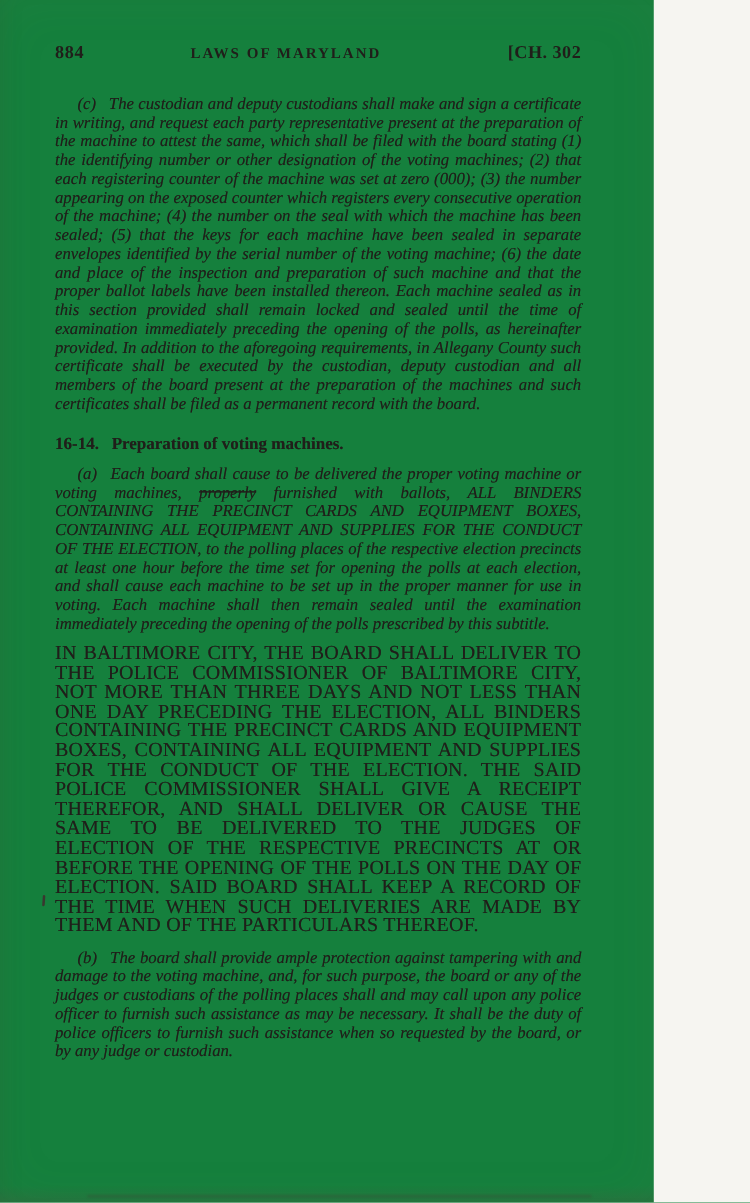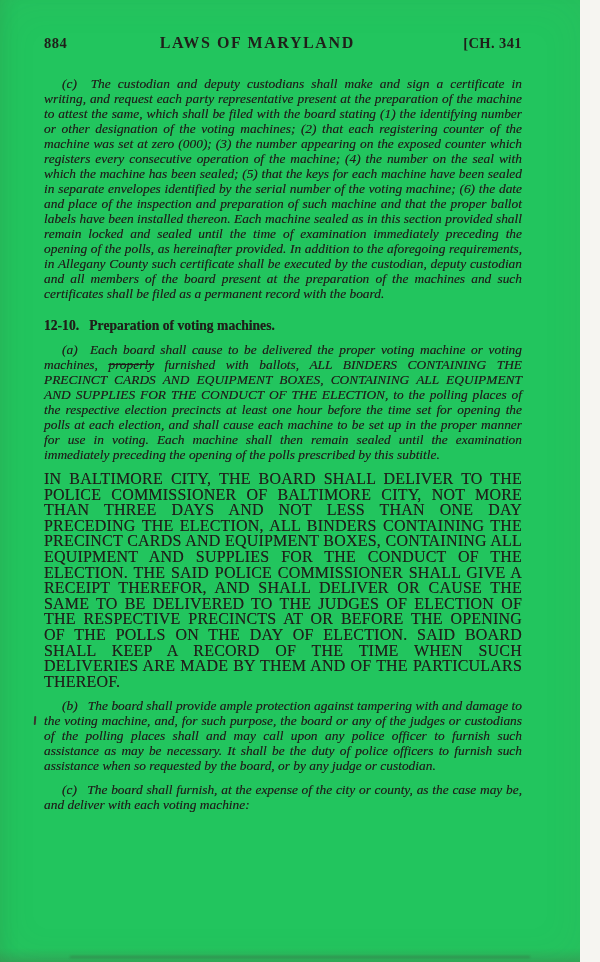--- a/index.html
+++ b/index.html
@@ -3,42 +3,42 @@
 <meta charset="utf-8">
 <style>
   * { margin: 0; padding: 0; box-sizing: border-box; }
   html, body { width: 600px; }
   body {
     font-family: "Liberation Serif", "DejaVu Serif", serif;
     background: #f6f5f1;
   }
   .page {
     position: relative;
-    width: 580px;
+    width: 523px;
     height: 962px;
-    background: #22c55e;
+    background: #15803d;
     color: #201e1a;
     overflow: hidden;
     box-shadow: inset 0 0 40px rgba(120,110,90,0.08),
                 inset 14px 0 22px -18px rgba(60,55,45,0.18);
     padding: 34px 58px 16px 44px;
   }
   .page-header {
     display: flex;
     justify-content: space-between;
     align-items: baseline;
     margin-bottom: 24px;
   }
   .page-num {
     font-size: 14.5px;
     font-weight: 700;
     letter-spacing: 0.5px;
   }
   .page-title {
-    font-size: 16px;
+    font-size: 12px;
     letter-spacing: 1.6px;
     font-weight: 600;
     transform: translateX(-8px);
   }
   .chapter-ref {
     font-size: 14.5px;
     font-weight: 600;
     letter-spacing: 0.4px;
   }
   .body-text {
@@ -90,36 +90,35 @@
   }
 </style>
 </head>
 <body>
 
 <div class="page">
 
   <header class="page-header">
     <span class="page-num">884</span>
     <span class="page-title">LAWS OF MARYLAND</span>
-    <span class="chapter-ref">[CH. 341</span>
+    <span class="chapter-ref">[CH. 302</span>
   </header>
 
   <main class="body-text">
 
     <p class="para first indent">(c)  The custodian and deputy custodians shall make and sign a certificate in writing, and request each party representative present at the preparation of the machine to attest the same, which shall be filed with the board stating (1) the identifying number or other designation of the voting machines; (2) that each registering counter of the machine was set at zero (000); (3) the number appearing on the exposed counter which registers every consecutive operation of the machine; (4) the number on the seal with which the machine has been sealed; (5) that the keys for each machine have been sealed in separate envelopes identified by the serial number of the voting machine; (6) the date and place of the inspection and preparation of such machine and that the proper ballot labels have been installed thereon. Each machine sealed as in this section provided shall remain locked and sealed until the time of examination immediately preceding the opening of the polls, as hereinafter provided. In addition to the aforegoing requirements, in Allegany County such certificate shall be executed by the custodian, deputy custodian and all members of the board present at the preparation of the machines and such certificates shall be filed as a permanent record with the board.</p>
 
-    <h2 class="section-heading">12-10.  Preparation of voting machines.</h2>
+    <h2 class="section-heading">16-14.  Preparation of voting machines.</h2>
 
     <p class="para indent"><span>(a)  Each board shall cause to be delivered the proper voting machine or voting machines, </span><span class="strike">properly</span><span> furnished with ballots, ALL BINDERS CONTAINING THE PRECINCT CARDS AND EQUIPMENT BOXES, CONTAINING ALL EQUIPMENT AND SUPPLIES FOR THE CONDUCT OF THE ELECTION, to the polling places of the respective election precincts at least one hour before the time set for opening the polls at each election, and shall cause each machine to be set up in the proper manner for use in voting. Each machine shall then remain sealed until the examination immediately preceding the opening of the polls prescribed by this subtitle.</span></p>
 
     <p class="para caps-para">IN BALTIMORE CITY, THE BOARD SHALL DELIVER TO THE POLICE COMMISSIONER OF BALTIMORE CITY, NOT MORE THAN THREE DAYS AND NOT LESS THAN ONE DAY PRECEDING THE ELECTION, ALL BINDERS CONTAINING THE PRECINCT CARDS AND EQUIPMENT BOXES, CONTAINING ALL EQUIPMENT AND SUPPLIES FOR THE CONDUCT OF THE ELECTION. THE SAID POLICE COMMISSIONER SHALL GIVE A RECEIPT THEREFOR, AND SHALL DELIVER OR CAUSE THE SAME TO BE DELIVERED TO THE JUDGES OF ELECTION OF THE RESPECTIVE PRECINCTS AT OR BEFORE THE OPENING OF THE POLLS ON THE DAY OF ELECTION. SAID BOARD SHALL KEEP A RECORD OF THE TIME WHEN SUCH DELIVERIES ARE MADE BY THEM AND OF THE PARTICULARS THEREOF.</p>
 
     <p class="para indent">(b)  The board shall provide ample protection against tampering with and damage to the voting machine, and, for such purpose, the board or any of the judges or custodians of the polling places shall and may call upon any police officer to furnish such assistance as may be necessary. It shall be the duty of police officers to furnish such assistance when so requested by the board, or by any judge or custodian.</p>
 
-    <p class="para indent">(c)  The board shall furnish, at the expense of the city or county, as the case may be, and deliver with each voting machine:</p>
 
   </main>
 
   <span class="margin-tick"></span>
   <div class="bottom-line"></div>
   <div class="bottom-shade"></div>
 
 </div>
 
 </body></html>

